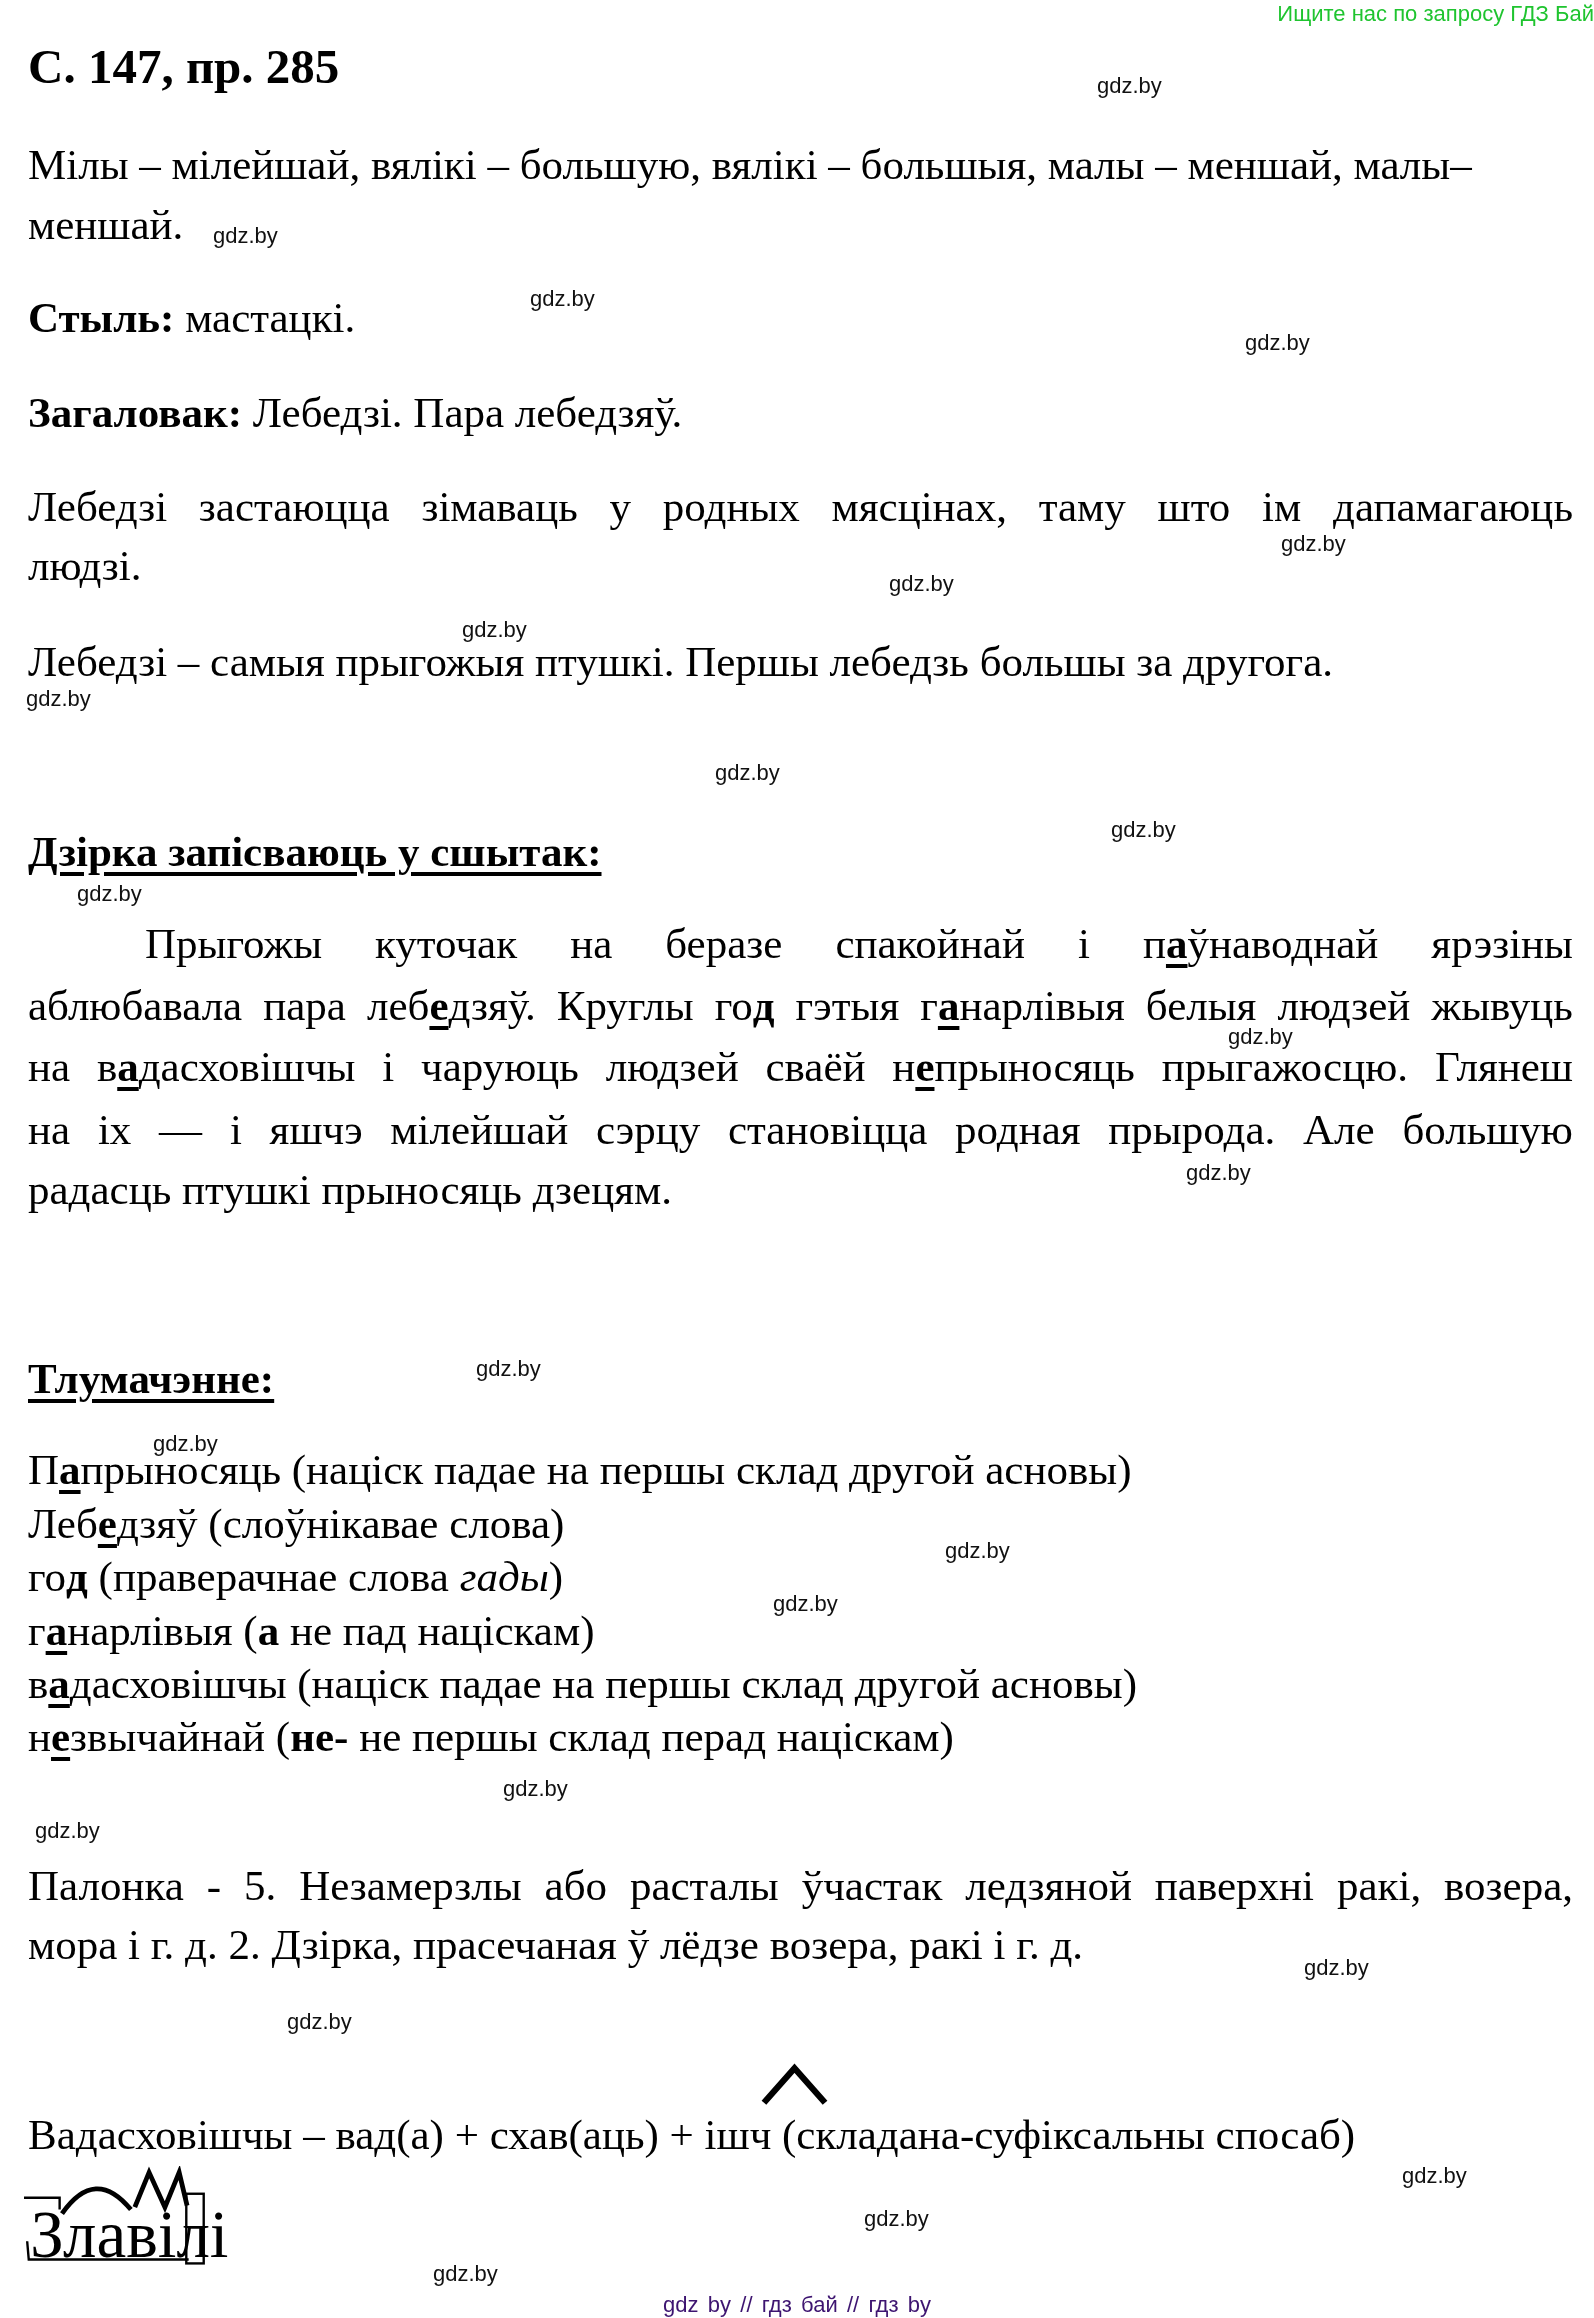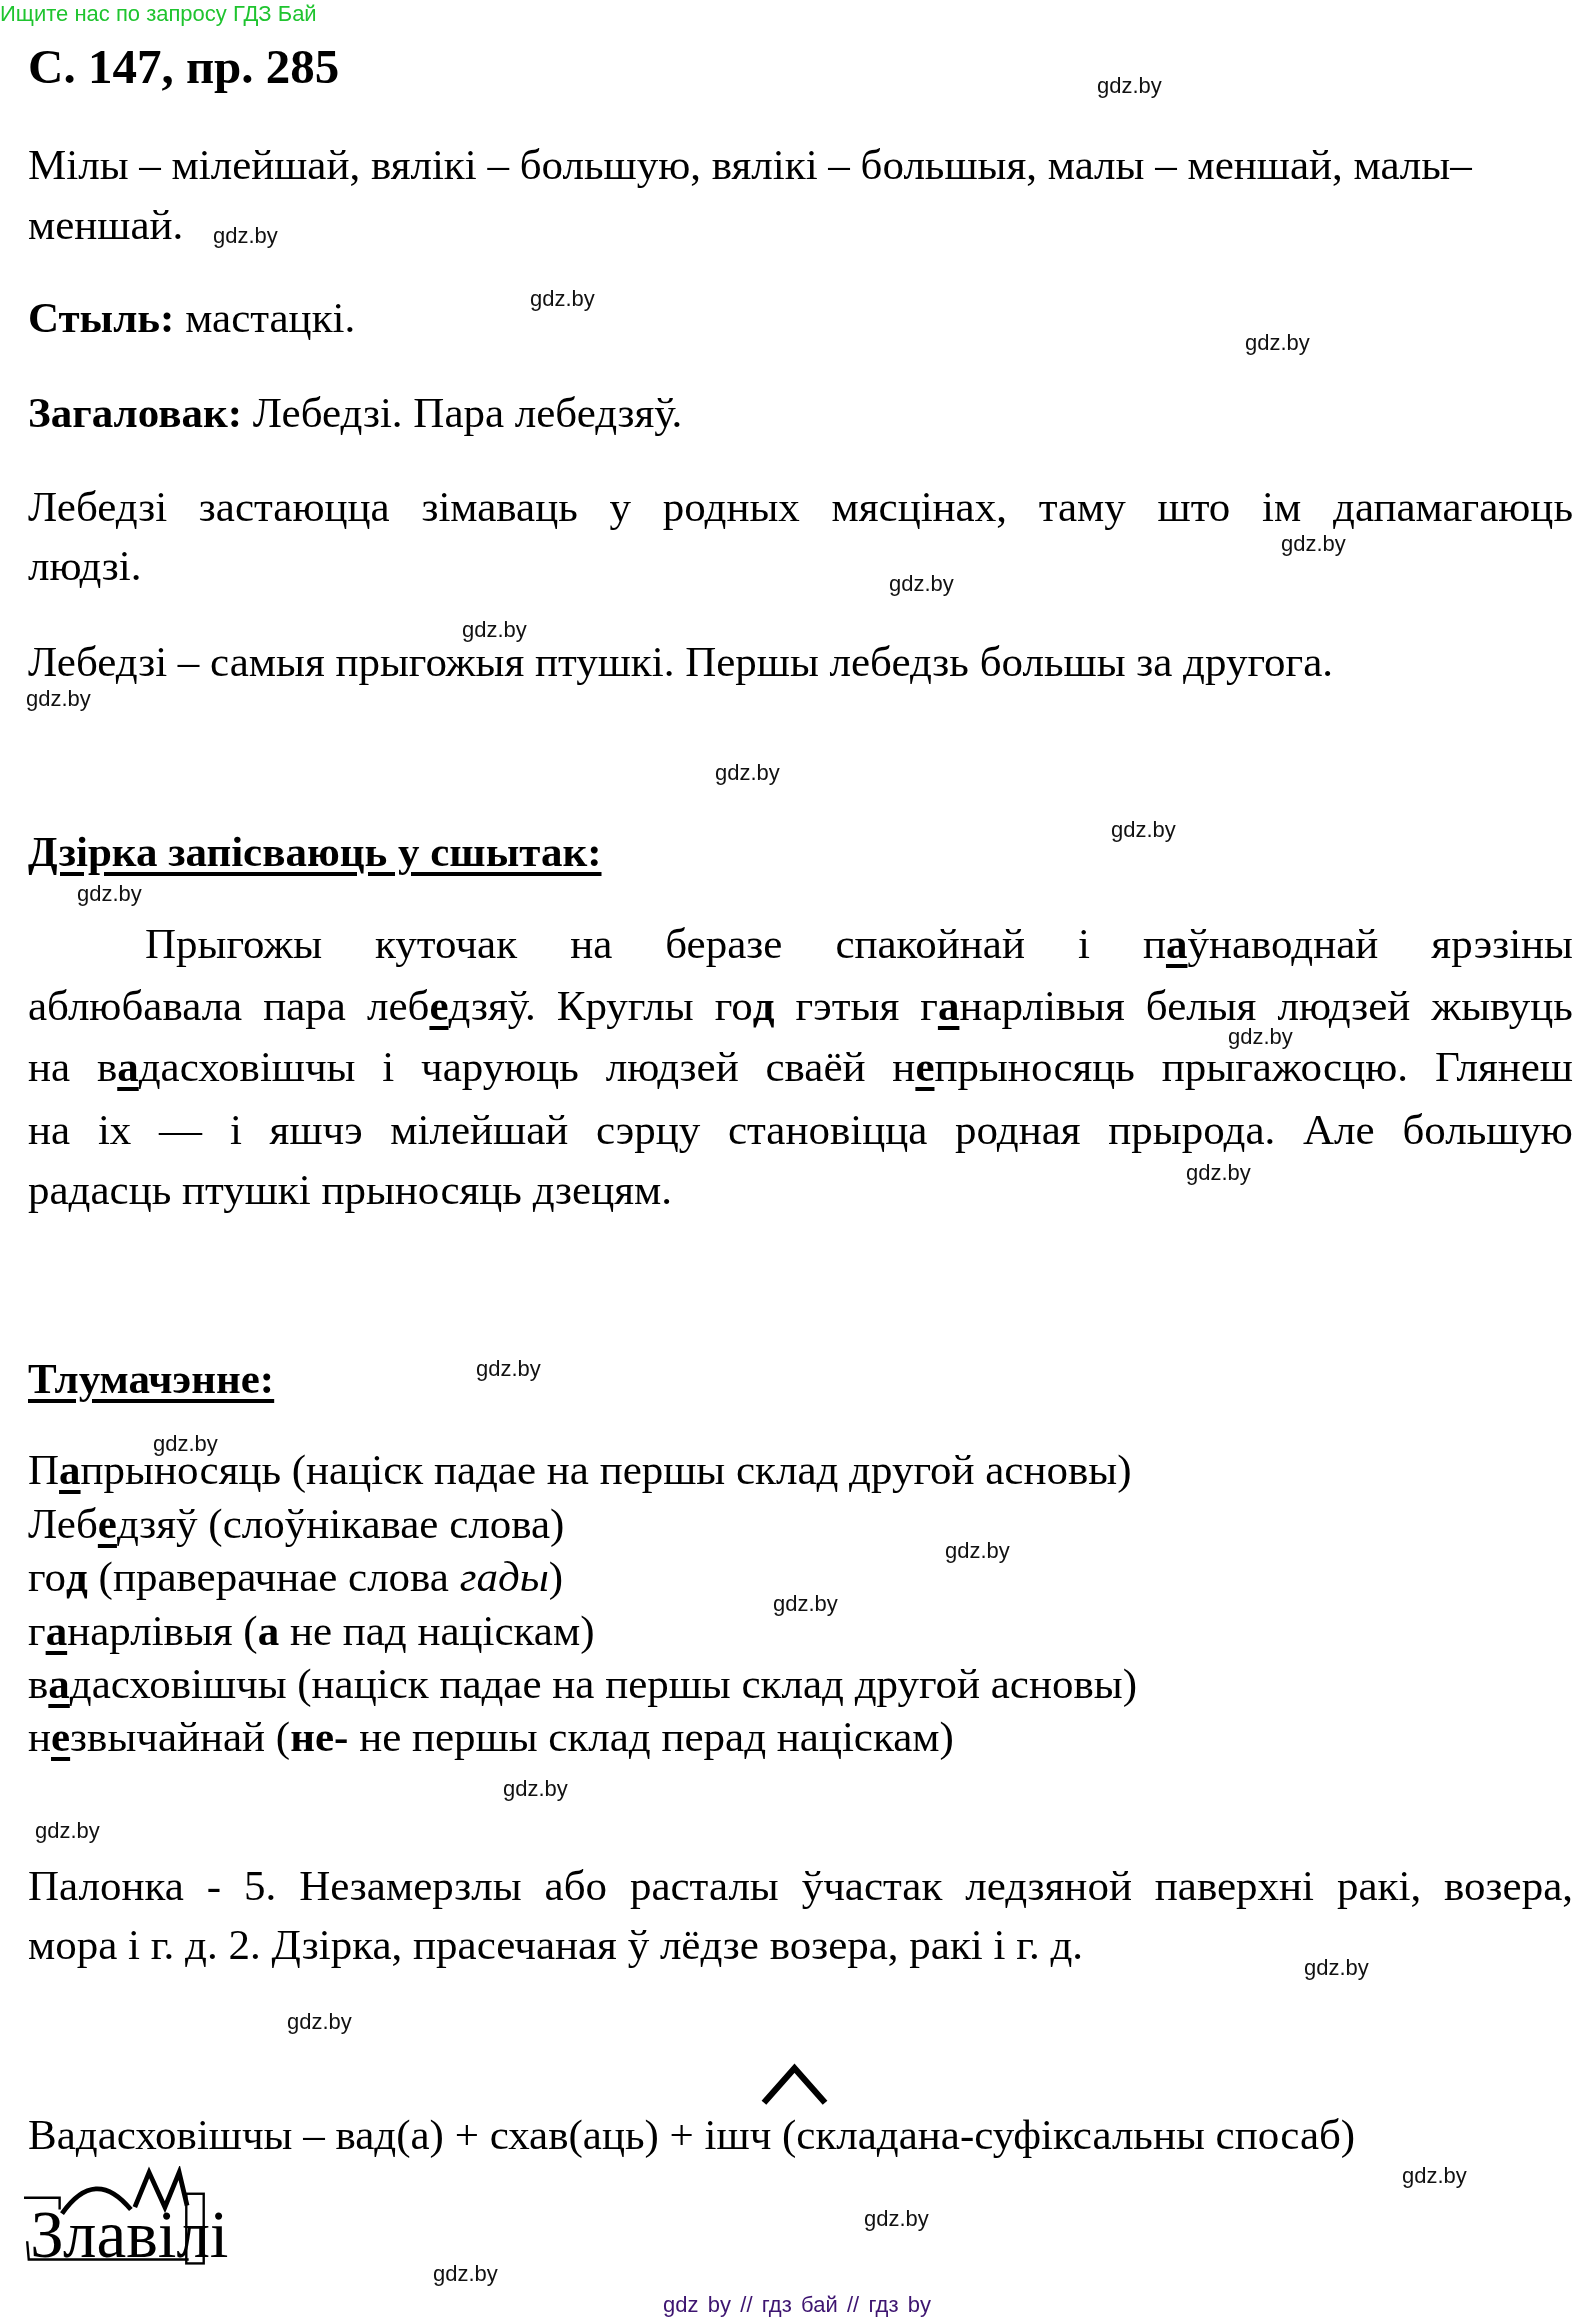--- a/index.html
+++ b/index.html
@@ -1,19 +1,19 @@
 <!DOCTYPE html>
 <html style="font-size:12.6px"><head>
 <meta charset="utf-8">
 <style>
   html, body { margin: 0; padding: 0; background: #ffffff; }
   body { width: 1594px; height: 2319px; position: relative; overflow: hidden;
          font-family: "Liberation Serif", "DejaVu Serif", serif; color: #000; }
   .abs { position: absolute; white-space: nowrap; }
-  .top-banner { left: 0; width: 1594px; top: 0; text-align: left;
+  .top-banner { left: 0; width: 1594px; top: 0; text-align: right;
                 font-family: "Liberation Sans", "DejaVu Sans", sans-serif;
                 font-size: 22px; color: #1fc42f; line-height: 27px; }
   .footer-banner { left: 0; width: 1594px; top: 2291px; text-align: center;
                 font-family: "Liberation Sans", "DejaVu Sans", sans-serif;
                 font-size: 22px; color: #3d1470; line-height: 27px; word-spacing: 3.2px; }
   .title { left: 28px; top: 41px; font-size: 49px; font-weight: bold; line-height: 51px; }
   .line { left: 28px; font-size: 43px; line-height: 51px; }
   .just { width: 1545px; text-align: justify; text-align-last: justify; white-space: normal; }
   .b { font-weight: bold; }
   .u-head { font-weight: bold; text-decoration: underline; text-decoration-thickness: 4px; text-underline-offset: 6.3px; }

